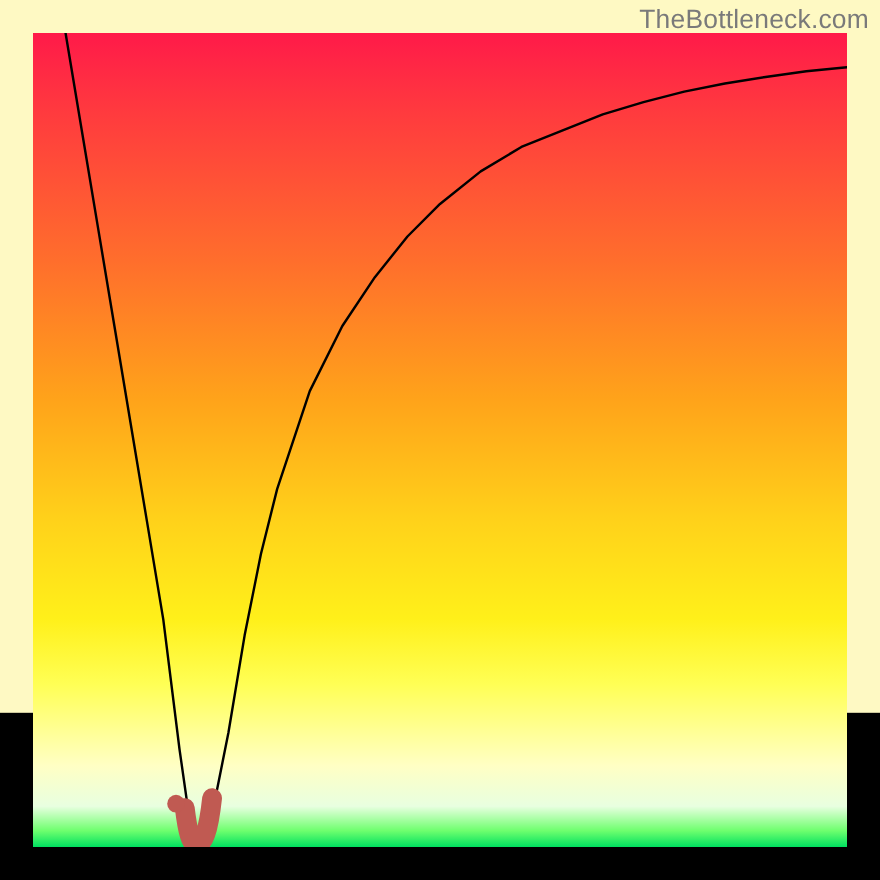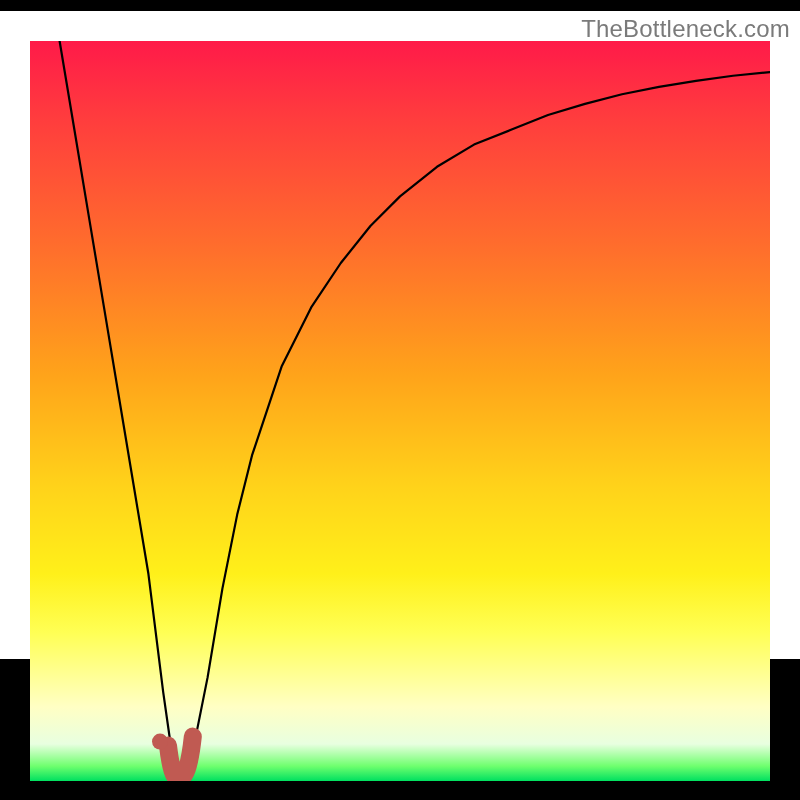--- a/index.html
+++ b/index.html
@@ -10,22 +10,21 @@
     background: #000;
     overflow: hidden;
     font-family: Arial, Helvetica, sans-serif;
   }
   .frame {
     position: absolute;
     left: 0;
     top: 0;
     width: 800px;
     height: 648px;
-    background: #ffffff;
-    margin-top: 11px;
+    background: #fef9c3;
   }
   .plot {
     position: absolute;
     left: 30px;
     top: 30px;
     width: 740px;
     height: 740px;
     
     background: linear-gradient(
       to bottom,

